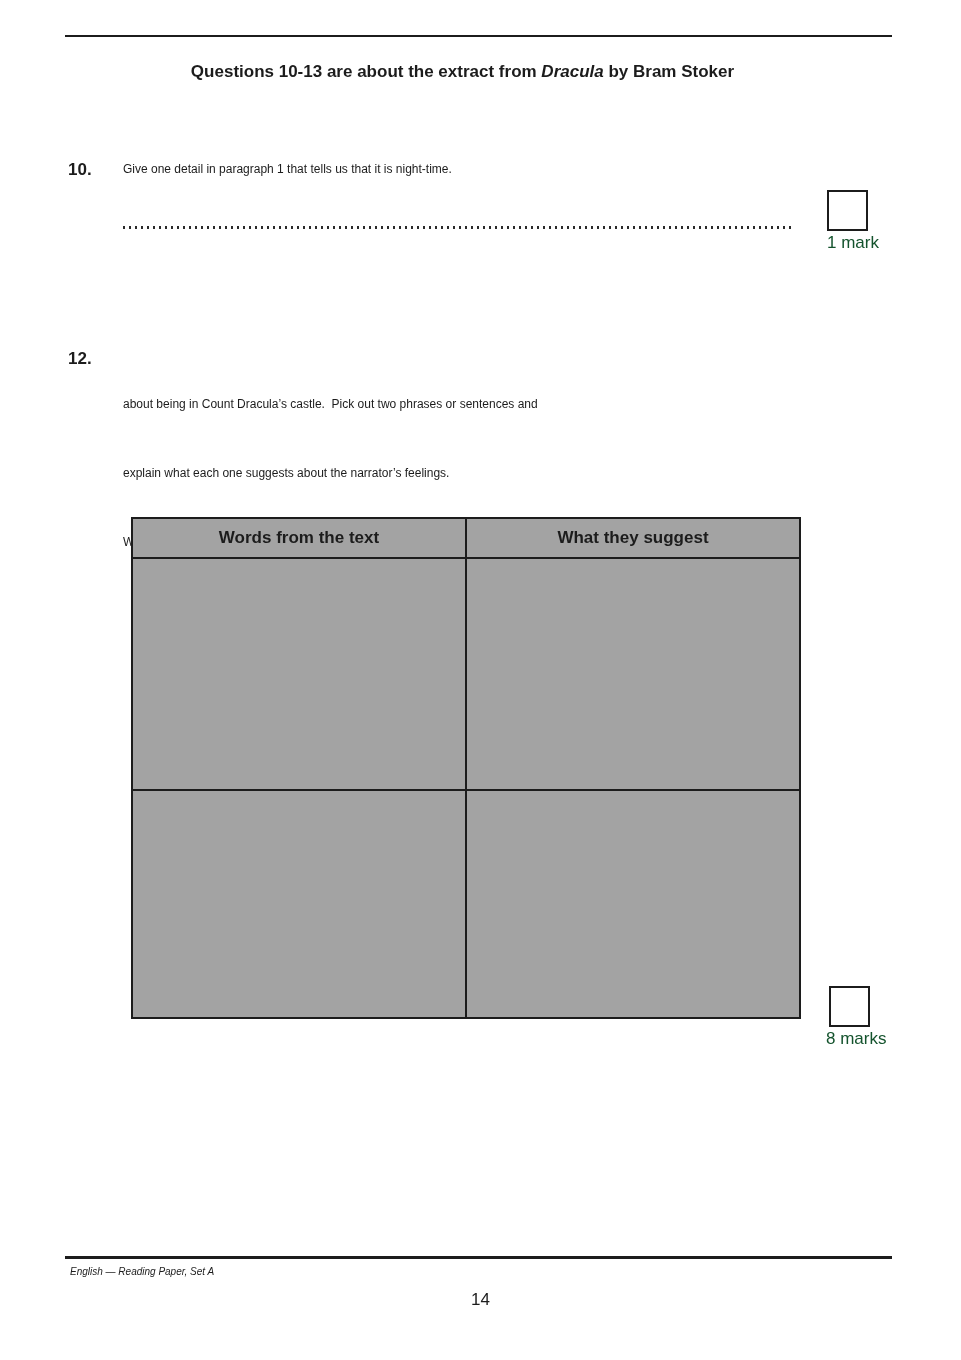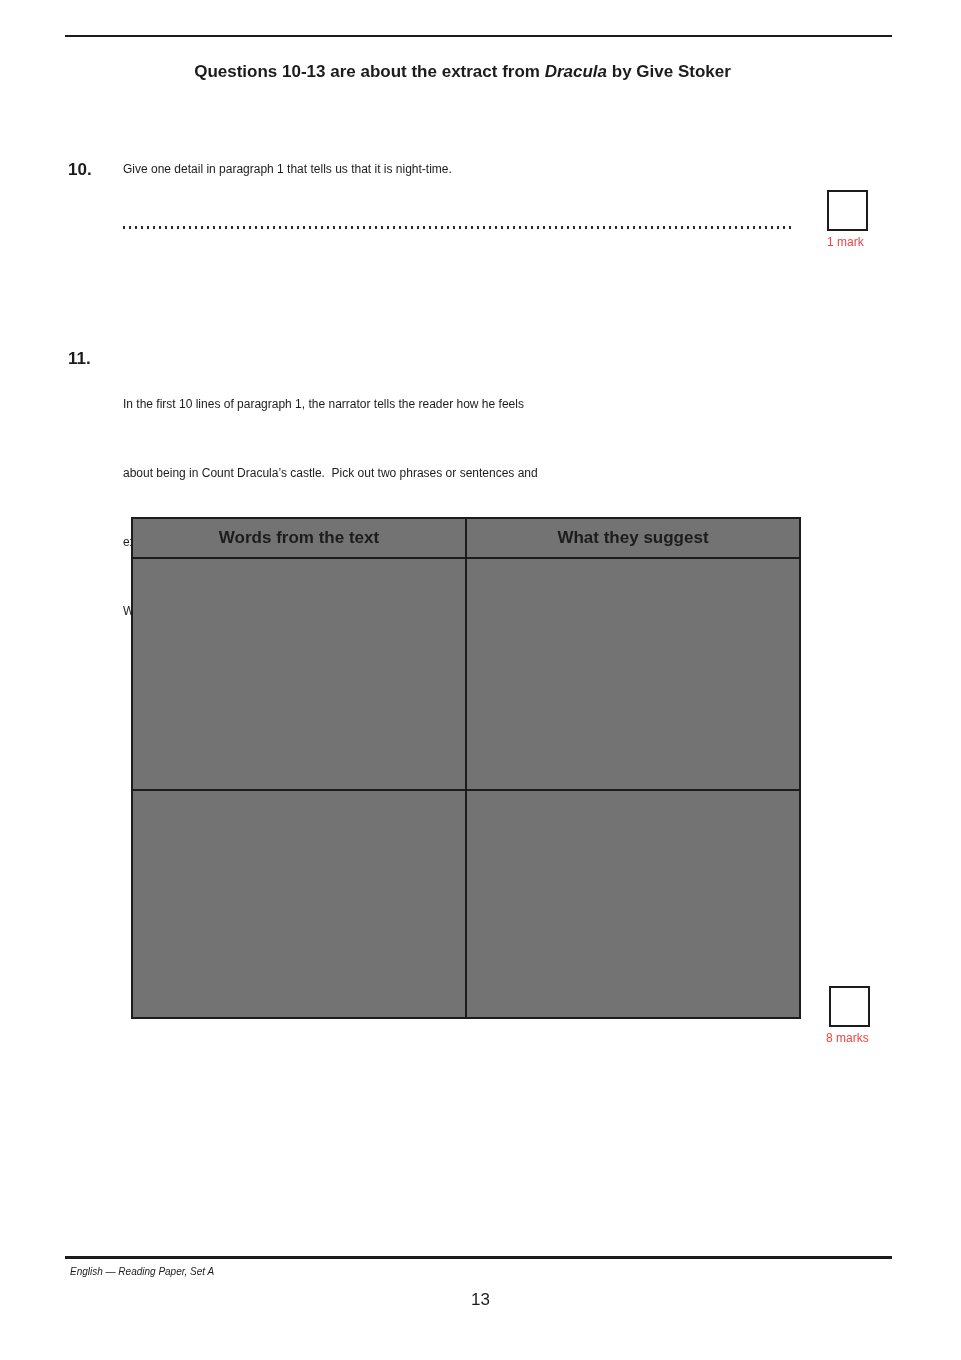--- a/index.html
+++ b/index.html
@@ -72,36 +72,36 @@
     position: absolute;
     width: 37px;
     height: 37px;
     border: 2px solid #1c1c1c;
     background: #ffffff;
   }
   .mark-box-1 { left: 827px; top: 190px; }
   .mark-box-2 { left: 829px; top: 986px; }
   .mark-label {
     position: absolute;
-    font-size: 12px;
+    font-size: 17px;
     line-height: 15px;
-    color: #ef4444;
+    color: #14532d;
     white-space: nowrap;
   }
   .mark-label-1 { left: 827px; top: 235px; }
   .mark-label-2 { left: 826px; top: 1031px; }
 
   .answer-table {
     position: absolute;
     left: 131px;
     top: 517px;
     width: 670px;
     border: 2px solid #1c1c1c;
     border-collapse: collapse;
-    background: #737373;
+    background: #a3a3a3;
   }
   .answer-table .hdr-row { height: 40px; }
   .answer-table .body-row-1 { height: 232px; }
   .answer-table .body-row-2 { height: 228px; }
   .answer-table th, .answer-table td {
     border: 2px solid #1c1c1c;
     width: 50%;
     padding: 0;
     vertical-align: top;
   }
@@ -129,32 +129,31 @@
   }
 </style>
 </head>
 <body>
 
 <div class="page">
 
   <div class="rule rule-top"></div>
 
   <div class="section-header">
-    <div><span>Questions 10-13 are about the extract from </span><span class="book-title">Dracula</span><span> by Give Stoker</span></div>
+    <div><span>Questions 10-13 are about the extract from </span><span class="book-title">Dracula</span><span> by Bram Stoker</span></div>
   </div>
 
   <div class="q-number q10-number">10.</div>
   <div class="q-text q10-text">Give one detail in paragraph 1 that tells us that it is night-time.</div>
   <div class="answer-line"></div>
   <div class="mark-box mark-box-1"></div>
   <div class="mark-label mark-label-1">1 mark</div>
 
-  <div class="q-number q11-number">11.</div>
+  <div class="q-number q11-number">12.</div>
   <div class="q-text q11-text">
-    <span class="q-line">In the first 10 lines of paragraph 1, the narrator tells the reader how he feels</span>
     <span class="q-line">about being in Count Dracula’s castle.  Pick out two phrases or sentences and</span>
     <span class="q-line">explain what each one suggests about the narrator’s feelings.</span>
     <span class="q-line">Write your answers in the table below.</span>
   </div>
 
   <table class="answer-table">
     <tbody>
         <tr class="hdr-row">
       <th>Words from the text</th>
       <th>What they suggest</th>
@@ -168,15 +167,15 @@
       <td></td>
     </tr>
   </tbody>
     </table>
 
   <div class="mark-box mark-box-2"></div>
   <div class="mark-label mark-label-2">8 marks</div>
 
   <div class="rule rule-bottom"></div>
   <div class="footer-title">English — Reading Paper, Set A</div>
-  <div class="footer-page">13</div>
+  <div class="footer-page">14</div>
 
 </div>
 
 </body></html>

